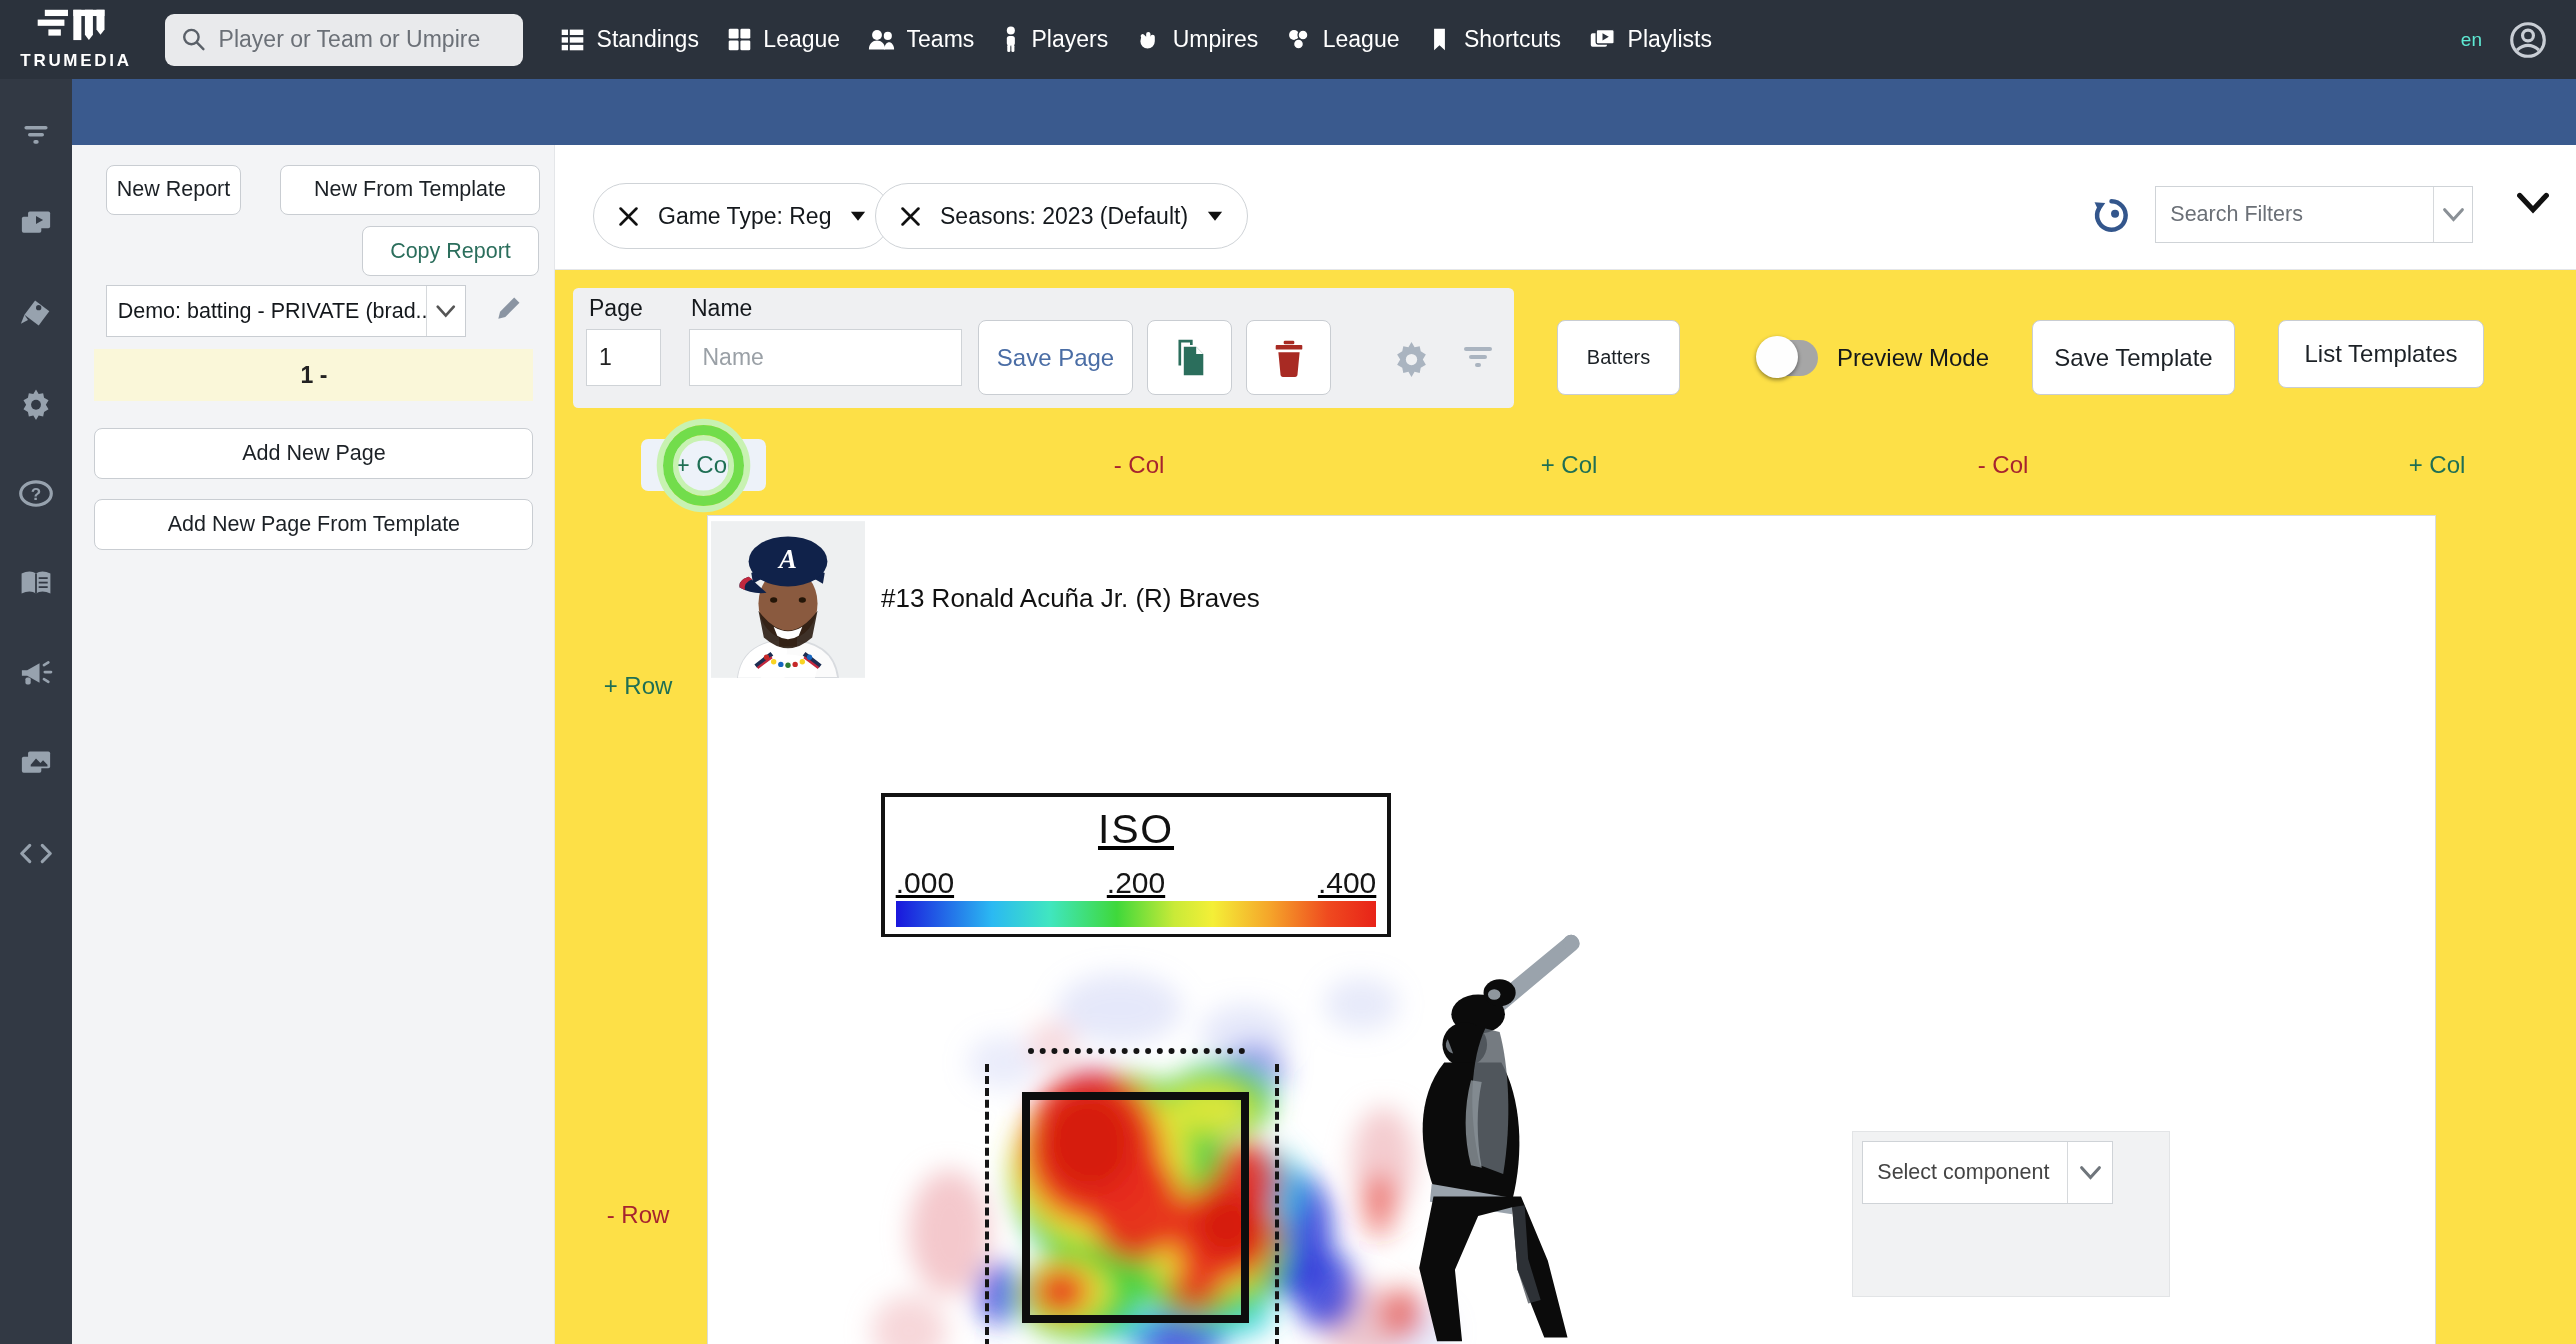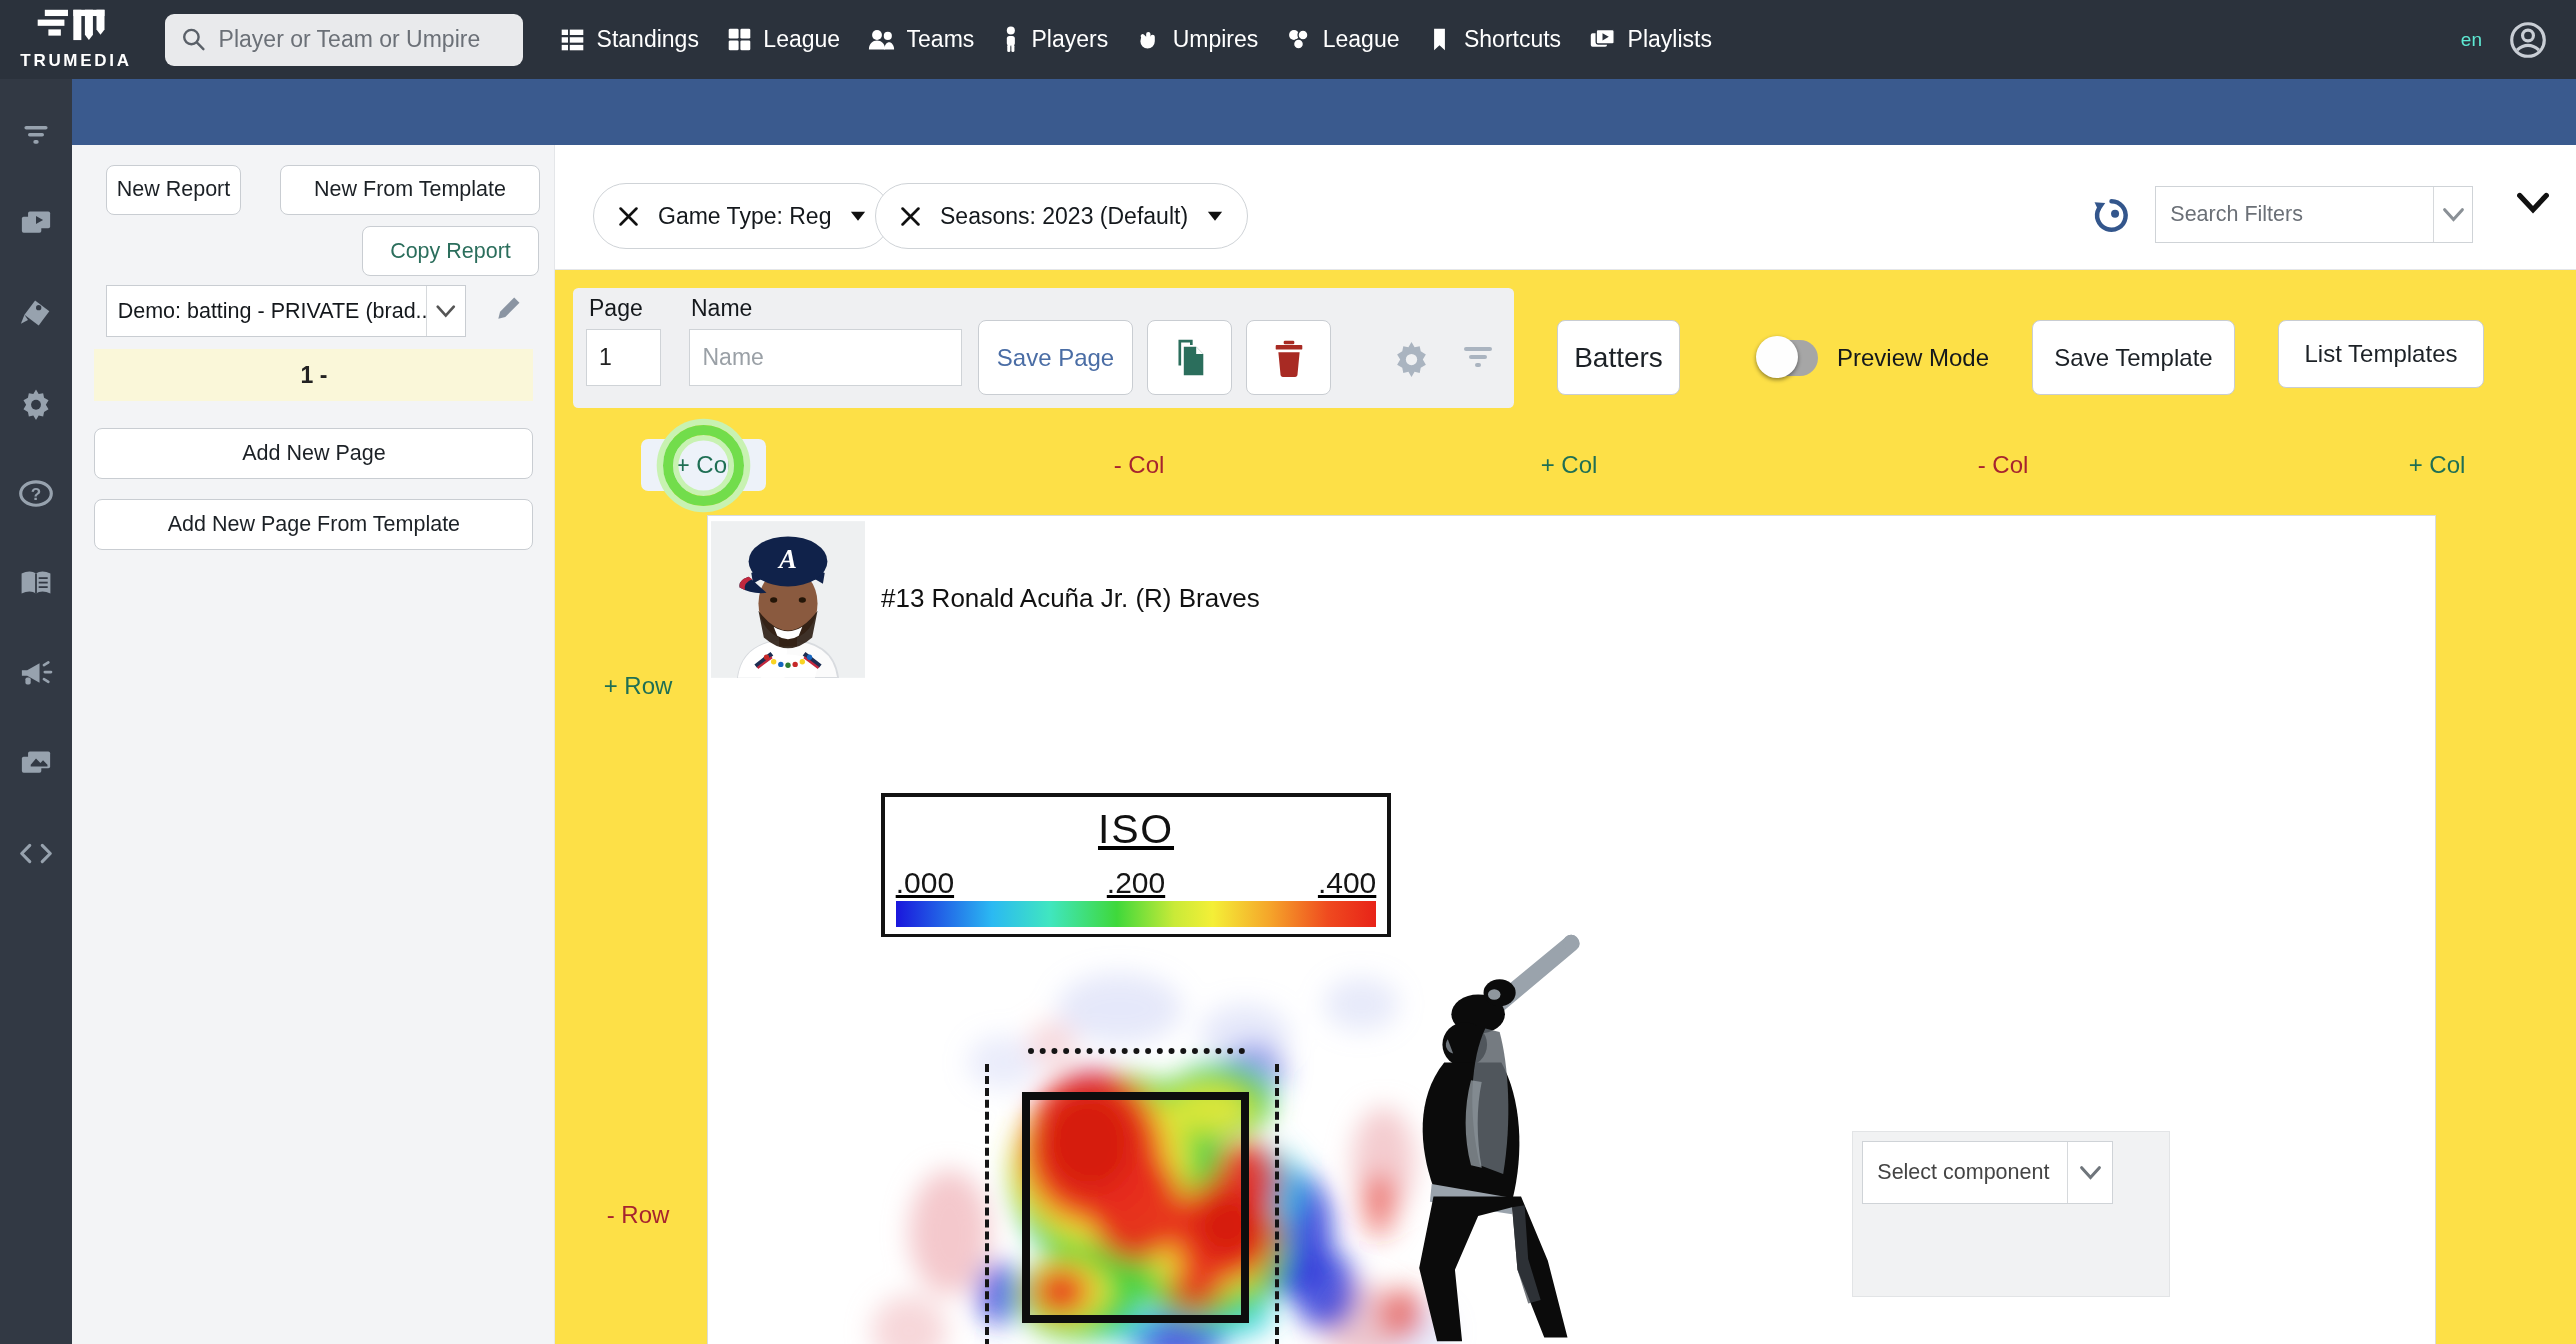--- a/index.html
+++ b/index.html
@@ -57,21 +57,21 @@
   .pt-input { position:absolute; top:41px; height:57px; border:0.9px solid #cfd3d7; background:#fff; font-size:23px; color:#222; padding:0 12.5px; outline:none; font-family:inherit; }
   .pt-input::placeholder { color:#9aa0a6; }
   .pt-input-page { left:12.5px; width:75px; }
   .pt-input-name { left:116px; width:273px; }
   .btn-save-page { position:absolute; left:405px; top:32px; width:155px; height:75px; color:#4a6da5; font-size:24px; }
   .btn-icon { position:absolute; top:32px; width:85px; height:75px; }
   .btn-copy-page { left:574px; } .btn-delete-page { left:673px; }
   .gear-wrap { position:absolute; left:819px; top:50px; color:#aab4c0; cursor:pointer; }
   .filter-lines-wrap { position:absolute; left:886px; top:55px; color:#aab4c0; cursor:pointer; }
 
-  .btn-batters { position:absolute; left:1002px; top:175px; width:123px; height:75px; font-size:28px; }
+  .btn-batters { position:absolute; left:1002px; top:175px; width:123px; height:75px; font-size:20px; }
   .toggle { position:absolute; left:1204px; top:195px; width:59px; height:36px; background:#a6a6a6; border-radius:18px; cursor:pointer; }
   .toggle .knob { position:absolute; left:-2.7px; top:-3.6px; width:42px; height:42px; background:#fefefe; border-radius:50%; box-shadow:0 1.8px 4.5px rgba(0,0,0,.45); }
   .preview-label { position:absolute; left:1282px; top:199px; font-size:24px; color:#14181c; }
   .btn-save-template { position:absolute; left:1477px; top:175px; width:203px; height:75px; font-size:24px; }
   .btn-list-templates { position:absolute; left:1723px; top:175px; width:206px; height:68px; font-size:24px; }
 
   
   .col-btn { position:absolute; top:320px; transform:translate(-50%,-50%); font-size:24px; cursor:pointer; z-index:3; white-space:nowrap; }
   .col-add { color:#1f6f54; } .col-remove { color:#a6242f; }
   .row-btn { position:absolute; left:83px; transform:translate(-50%,-50%); font-size:24px; cursor:pointer; white-space:nowrap; }

